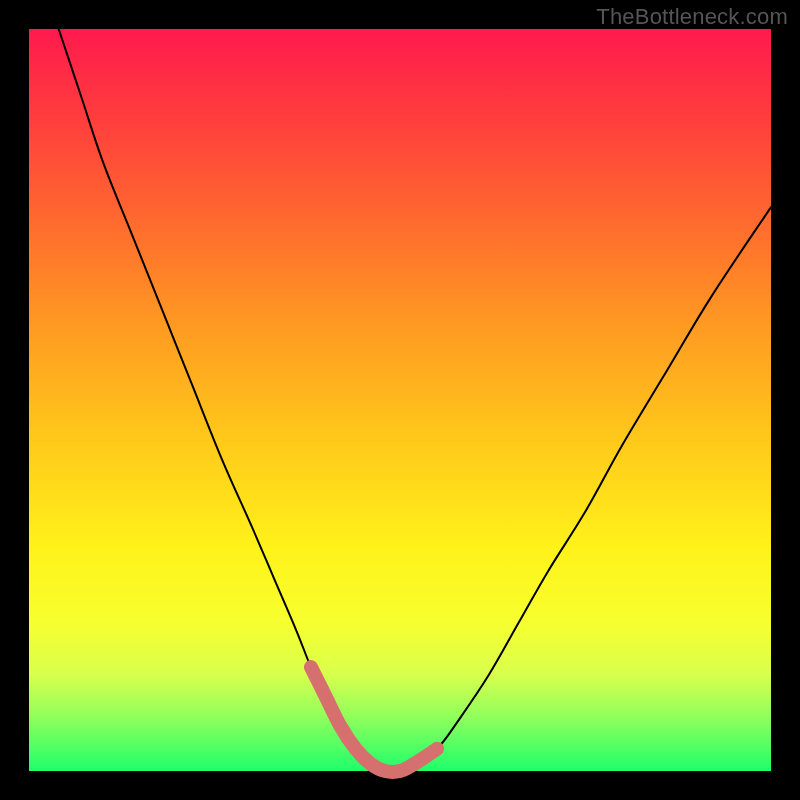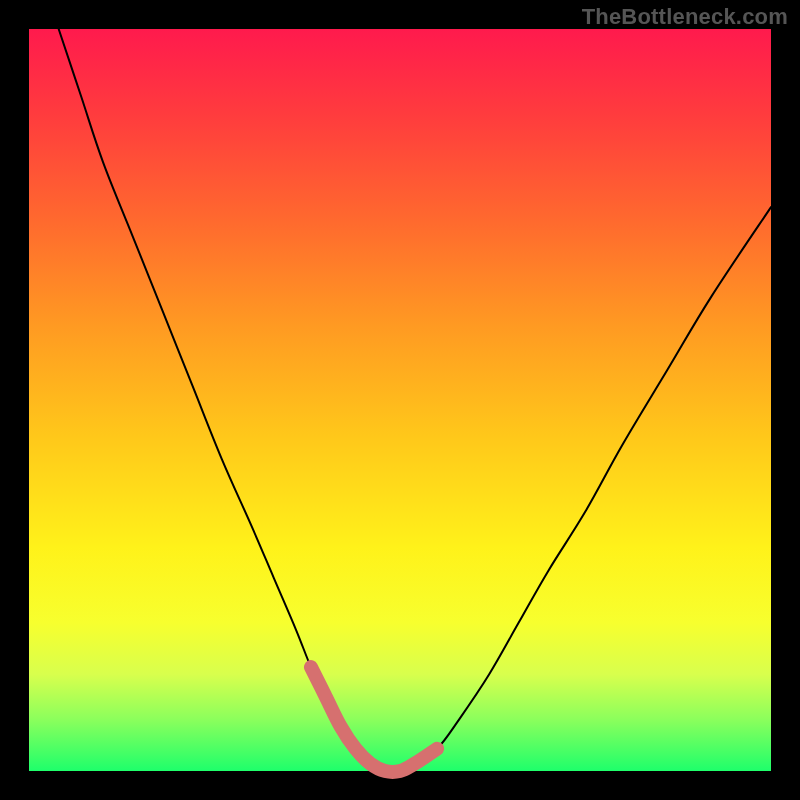--- a/index.html
+++ b/index.html
@@ -39,21 +39,21 @@
       #8cff5c 93%,
       #1eff6b 100%
     );
   }
   .watermark {
     position: absolute;
     top: 4px;
     right: 12px;
     color: #555;
     font-size: 22px;
-    font-weight: 700;
+    font-weight: 400;
     letter-spacing: 0.2px;
     user-select: none;
   }
   svg.curves {
     position: absolute;
     left: 29px;
     top: 29px;
     width: 742px;
     height: 742px;
     overflow: visible;

